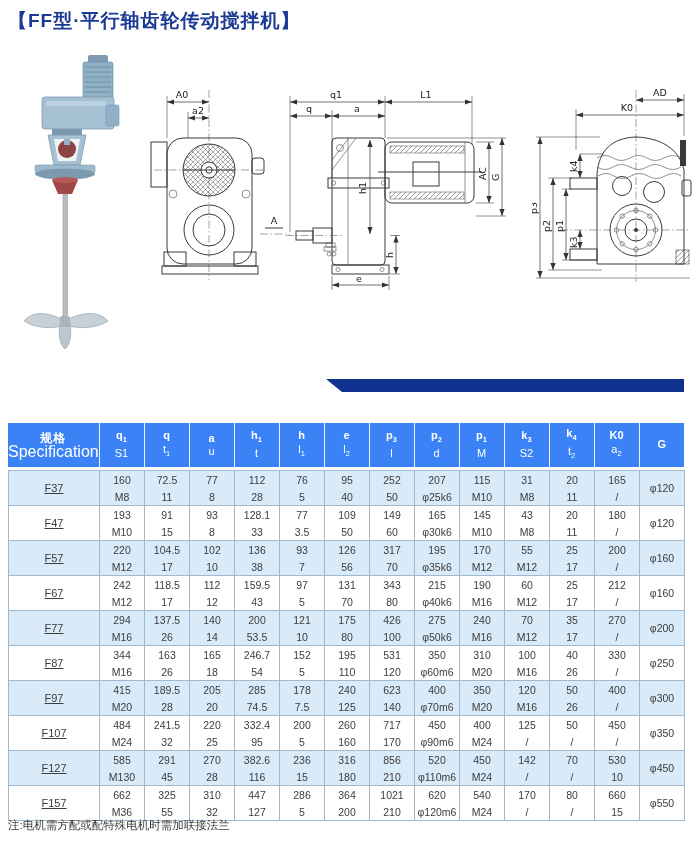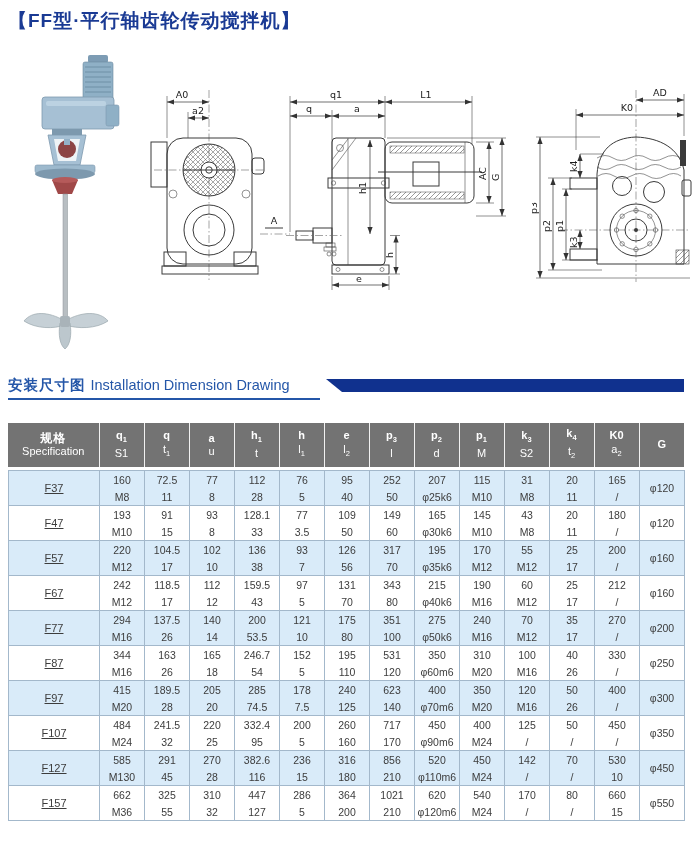--- a/index.html
+++ b/index.html
@@ -10,27 +10,27 @@
   .section-header{position:absolute;left:8px;top:376px;width:676px;height:24px;}
   .section-title{display:inline-block;border-bottom:2px solid #2456a8;padding:0 30px 3px 0;font-size:14.5px;color:#2456a8;white-space:nowrap;}
   .section-title .cn{font-weight:bold;letter-spacing:1px;}
   .section-title .en{margin-left:5px;}
   .section-bar{position:absolute;left:318px;right:0;top:3px;height:13px;background:#10318e;
                clip-path:polygon(0 0,100% 0,100% 100%,16px 100%);}
   
   .tbl{position:absolute;left:8px;table-layout:fixed;border-collapse:collapse;width:676px;}
   #headtbl{top:423px;}
   #bodytbl{top:470px;}
-  #headtbl th{background:#737373;color:#fff;font-weight:normal;height:44px;padding:0;
+  #headtbl th{background:#3b82f6;color:#fff;font-weight:normal;height:44px;padding:0;
               border-right:1px solid rgba(255,255,255,.9);font-size:11px;line-height:13.5px;vertical-align:middle;}
   #headtbl th:last-child{border-right:none;}
   #headtbl th sub{font-size:7.5px;}
   #headtbl .hl1{font-weight:bold;}
   #headtbl th.spec .hl1{font-size:12px;letter-spacing:1px;}
-  #headtbl th.spec .hl2{font-size:11px;}
+  #headtbl th.spec .hl2{font-size:16px;}
   #bodytbl td{border:1px solid #a3b8cb;height:17px;padding:0;text-align:center;
               font-size:10.5px;color:#3c3c3c;background:#fff;overflow:hidden;white-space:nowrap;}
   #bodytbl tr.rt td.mid{border-bottom:none;}
   #bodytbl tr.rb td{border-top:none;}
   #bodytbl tr.alt td{background:#d9ebf9;}
   #bodytbl td.spec{font-size:11px;text-decoration:underline;}
   .footnote{position:absolute;left:8px;top:818px;font-size:11.5px;color:#3a3a3a;}
   
   .fig{position:absolute;}
   .ln{stroke:#3a3a3a;stroke-width:1;fill:none;}
@@ -228,23 +228,20 @@
     <line class="ext" x1="16" y1="188" x2="70" y2="188"></line>
     <line class="dim" x1="21" y1="96" x2="21" y2="188"></line>
     <text class="dtxt" transform="translate(18,150) rotate(-90)">p2</text>
     <line class="ext" x1="4" y1="55" x2="68" y2="55"></line>
     <line class="ext" x1="4" y1="196" x2="158" y2="196"></line>
     <line class="dim" x1="8" y1="55" x2="8" y2="196"></line>
     <text class="dtxt" transform="translate(5,132) rotate(-90)">p3</text>
   </svg>
 
   <div class="section-header">
-    <div class="section-title">
-      <span class="cn">安装尺寸图</span><span class="en">Installation Dimension Drawing</span>
-    </div>
     <div class="section-bar"></div>
   </div>
 
   <table class="tbl" id="headtbl">
     <colgroup>
         <col style="width:91px">
         <col span="13" style="width:45px">
       </colgroup>
     <tbody>
         <tr id="thead-row">
@@ -434,21 +431,21 @@
           <td>/</td>
         </tr>
         <tr class="rt alt">
           <td class="spec" rowspan="2">F77</td>
           <td class="mid">294</td>
           <td class="mid">137.5</td>
           <td class="mid">140</td>
           <td class="mid">200</td>
           <td class="mid">121</td>
           <td class="mid">175</td>
-          <td class="mid">351</td>
+          <td class="mid">426</td>
           <td class="mid">275</td>
           <td class="mid">240</td>
           <td class="mid">70</td>
           <td class="mid">35</td>
           <td class="mid">270</td>
           <td class="gcol" rowspan="2">φ200</td>
         </tr>
         <tr class="rb alt">
           <td>M16</td>
           <td>26</td>
@@ -609,13 +606,14 @@
           <td>210</td>
           <td>φ120m6</td>
           <td>M24</td>
           <td>/</td>
           <td>/</td>
           <td>15</td>
         </tr>
       </tbody>
   </table>
 
+  <div class="footnote">注:电机需方配或配特殊电机时需加联接法兰</div>
 </div>
 
 </body></html>

